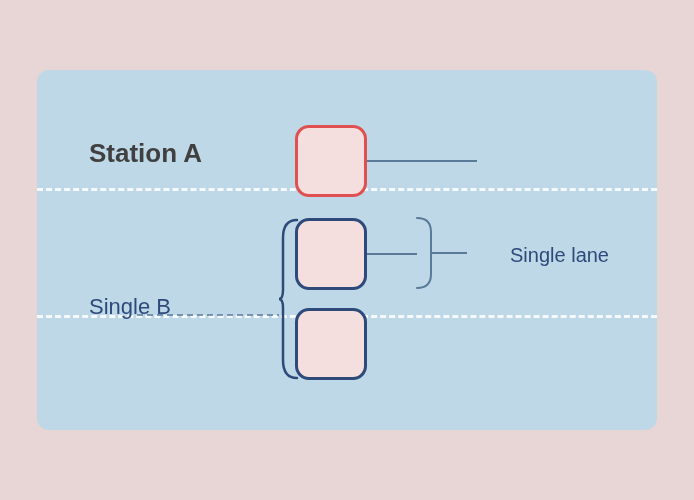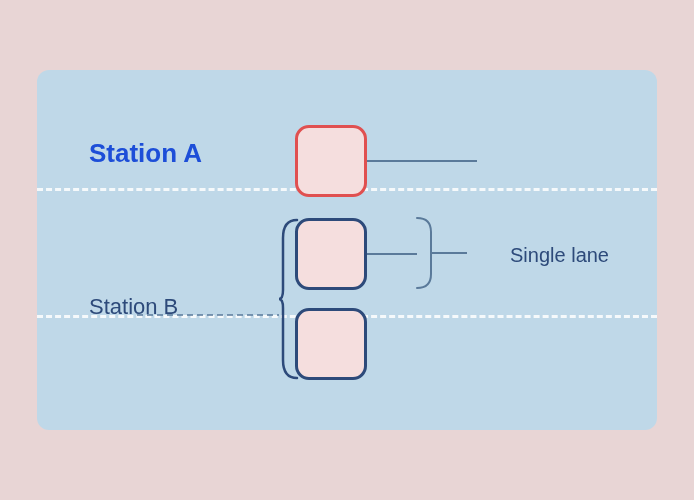--- a/index.html
+++ b/index.html
@@ -40,21 +40,21 @@
       top: 245px;
     }
 
     
     .station-a-label {
       position: absolute;
       top: 68px;
       left: 52px;
       font-size: 26px;
       font-weight: 600;
-      color: #1d4ed8;
+      color: #404040;
     }
 
     
     .station-b-label {
       position: absolute;
       top: 224px;
       left: 52px;
       font-size: 22px;
       font-weight: 500;
       color: #2d4a7a;
@@ -161,19 +161,19 @@
     <path d="M430,91 Q440,91 440,91" fill="none" stroke="#5a7a9a" stroke-width="2"></path>
 
     <line x1="330" y1="184" x2="380" y2="184" stroke="#5a7a9a" stroke-width="2"></line>
 
     <path d="M380,148 Q394,148 394,162 L394,204 Q394,218 380,218" fill="none" stroke="#5a7a9a" stroke-width="2" stroke-linecap="round"></path>
     <line x1="394" y1="183" x2="430" y2="183" stroke="#5a7a9a" stroke-width="2"></line>
 
     <line x1="100" y1="245" x2="242" y2="245" stroke="#5a7a9a" stroke-width="1.5" stroke-dasharray="6,4"></line>
   </svg>
 
-  <div class="station-b-label">Station B</div>
+  <div class="station-b-label">Single B</div>
 
   <div class="detectors-label">
     <span>Single lane</span><br>
   </div>
 
 </div>
 
 </body></html>

